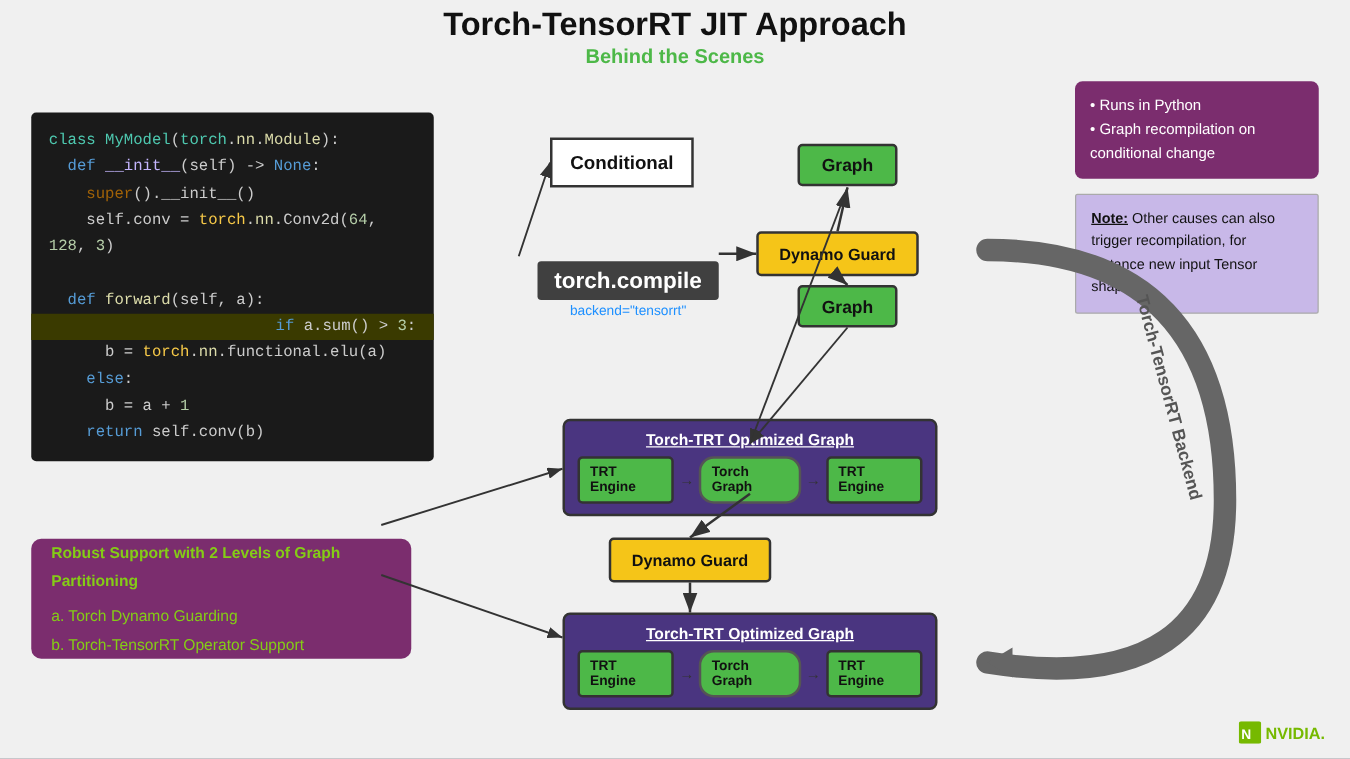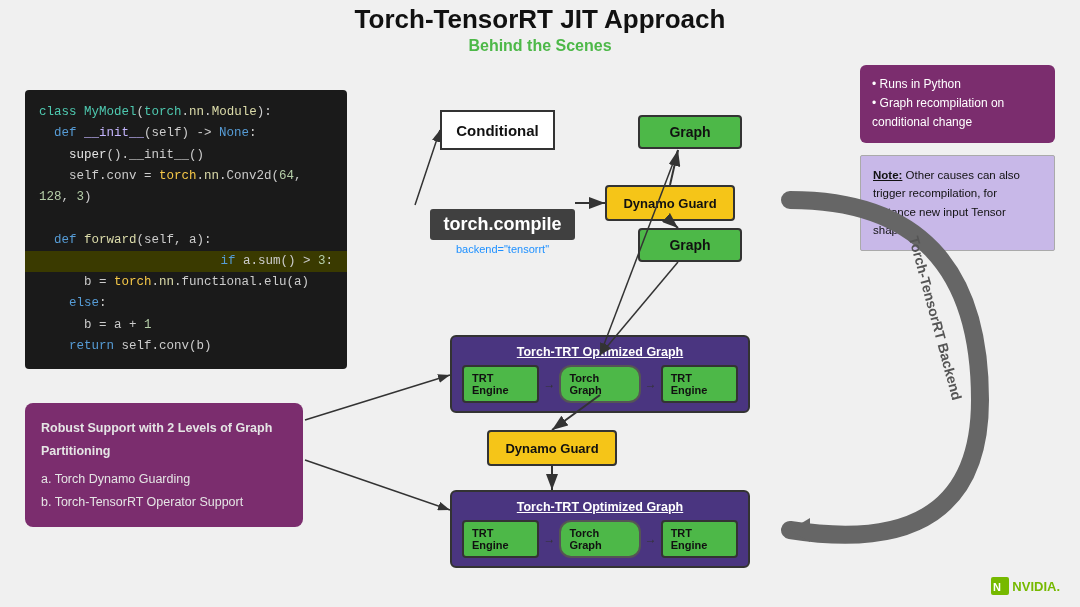--- a/index.html
+++ b/index.html
@@ -122,21 +122,21 @@
       position: absolute;
       background: #4db848;
       border: 2px solid #333;
       border-radius: 4px;
       display: flex;
       align-items: center;
       justify-content: center;
       font-weight: bold;
       font-size: 14px;
       color: #111;
-      width: 104px;
+      width: 80px;
       height: 34px;
     }
     
     .trt-outer {
       position: absolute;
       background: #4a3580;
       border: 2px solid #333;
       border-radius: 6px;
       padding: 8px 10px;
     }
@@ -203,25 +203,25 @@
     }
     .note-lavender .note-title {
       font-weight: bold;
       text-decoration: underline;
     }
     
     .robust-box {
       position: absolute;
       bottom: 80px;
       left: 25px;
-      width: 278px;
+      width: 304px;
       background: #7b2d6e;
-      color: #e5e5e5;
+      color: #84cc16;
       border-radius: 8px;
-      padding: 14px 16px;
+      padding: 0 16px;
       font-size: 12.5px;
       line-height: 1.8;
     }
     
     .svg-overlay {
       position: absolute;
       top: 0; left: 0;
       width: 1080px;
       height: 607px;
       pointer-events: none;
@@ -243,21 +243,21 @@
 <body>
 
 <div class="slide">
 
   <div class="title">Torch-TensorRT JIT Approach</div>
   <div class="subtitle">Behind the Scenes</div>
 
   <div class="code-block">
     <span style="color:#4ec9b0;">class</span> <span style="color:#4ec9b0;">MyModel</span>(<span style="color:#4ec9b0;">torch</span>.<span style="color:#dcdcaa;">nn</span>.<span style="color:#dcdcaa;">Module</span>):<br>
     &nbsp;&nbsp;<span style="color:#569cd6;">def</span> <span style="color:#c4b5fd;">__init__</span>(self) -&gt; <span style="color:#569cd6;">None</span>:<br>
-    &nbsp;&nbsp;&nbsp;&nbsp;<span style="color:#e5e5e5;">super</span>().__init__()<br>
+    &nbsp;&nbsp;&nbsp;&nbsp;<span style="color:#a16207;">super</span>().__init__()<br>
     &nbsp;&nbsp;&nbsp;&nbsp;self.conv = <span style="color:#f7c948;">torch</span>.<span style="color:#dcdcaa;">nn</span>.Conv2d(<span style="color:#b5cea8;">64</span>, <span style="color:#b5cea8;">128</span>, <span style="color:#b5cea8;">3</span>)<br>
     <br>
     &nbsp;&nbsp;<span style="color:#569cd6;">def</span> <span style="color:#dcdcaa;">forward</span>(self, a):<br>
     <span class="highlight-line">&nbsp;&nbsp;&nbsp;&nbsp;<span style="color:#569cd6;">if</span> a.sum() &gt; <span style="color:#b5cea8;">3</span>:</span>
     &nbsp;&nbsp;&nbsp;&nbsp;&nbsp;&nbsp;b = <span style="color:#f7c948;">torch</span>.<span style="color:#dcdcaa;">nn</span>.functional.elu(a)<br>
     &nbsp;&nbsp;&nbsp;&nbsp;<span style="color:#569cd6;">else</span>:<br>
     &nbsp;&nbsp;&nbsp;&nbsp;&nbsp;&nbsp;b = a + <span style="color:#b5cea8;">1</span><br>
     &nbsp;&nbsp;&nbsp;&nbsp;<span style="color:#569cd6;">return</span> self.conv(b)
   </div>
 

